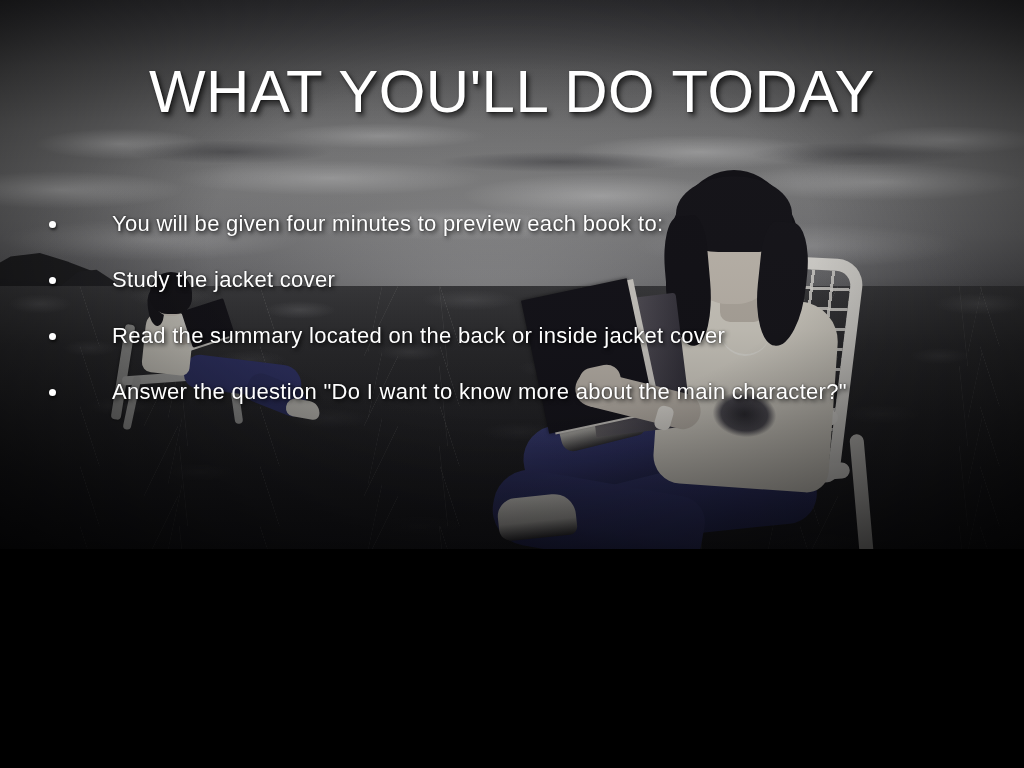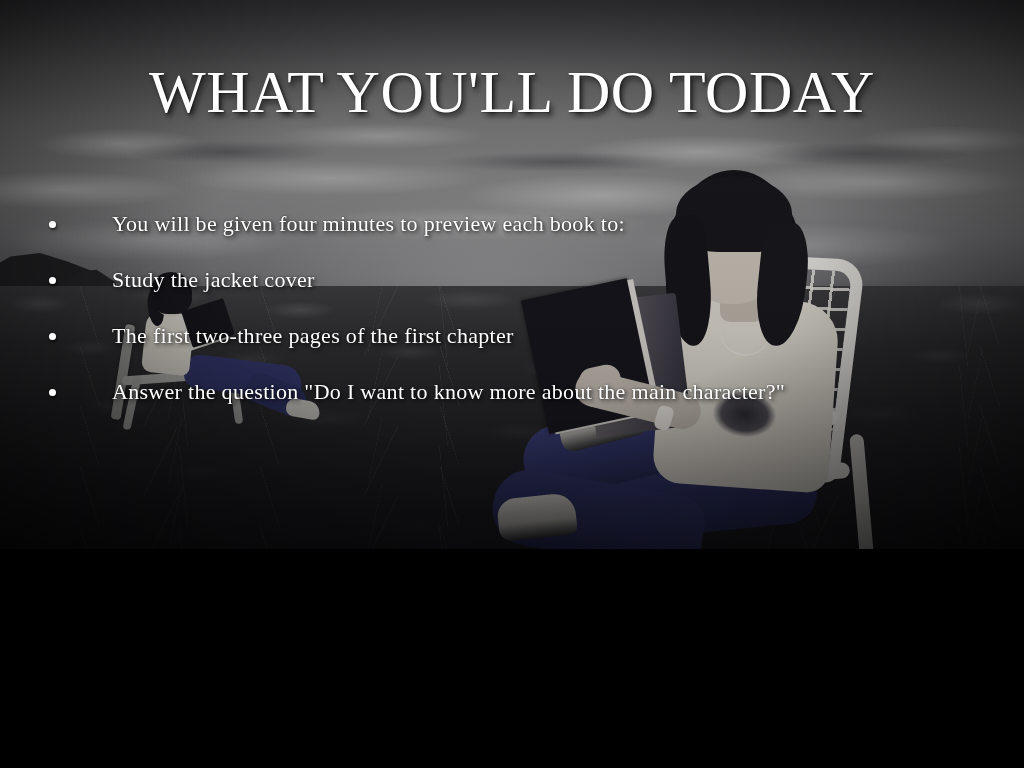--- a/index.html
+++ b/index.html
@@ -5,21 +5,21 @@
   html, body {
     margin: 0;
     padding: 0;
     background: #000;
   }
   #slide {
     position: relative;
     width: 1024px;
     height: 549px;
     overflow: hidden;
-    font-family: Liberation Serif, serif;
+    font-family: Liberation Sans, sans-serif;
     background: #0f172a;
   }
 
   
   .photo {
     position: absolute;
     inset: 0;
     overflow: hidden;
   }
 
@@ -421,21 +421,21 @@
       <li class="bullet-row">
         <span class="bullet-dot"></span>
         <span class="bullet-text">You will be given four minutes to preview each book to:</span>
       </li>
       <li class="bullet-row">
         <span class="bullet-dot"></span>
         <span class="bullet-text">Study the jacket cover</span>
       </li>
       <li class="bullet-row">
         <span class="bullet-dot"></span>
-        <span class="bullet-text">The first two-three pages of the first chapter</span>
+        <span class="bullet-text">Read the summary located on the back or inside jacket cover</span>
       </li>
       <li class="bullet-row">
         <span class="bullet-dot"></span>
         <span class="bullet-text">Answer the question "Do I want to know more about the main character?"</span>
       </li>
     </ul>
 
   </div>
 </div>
 

